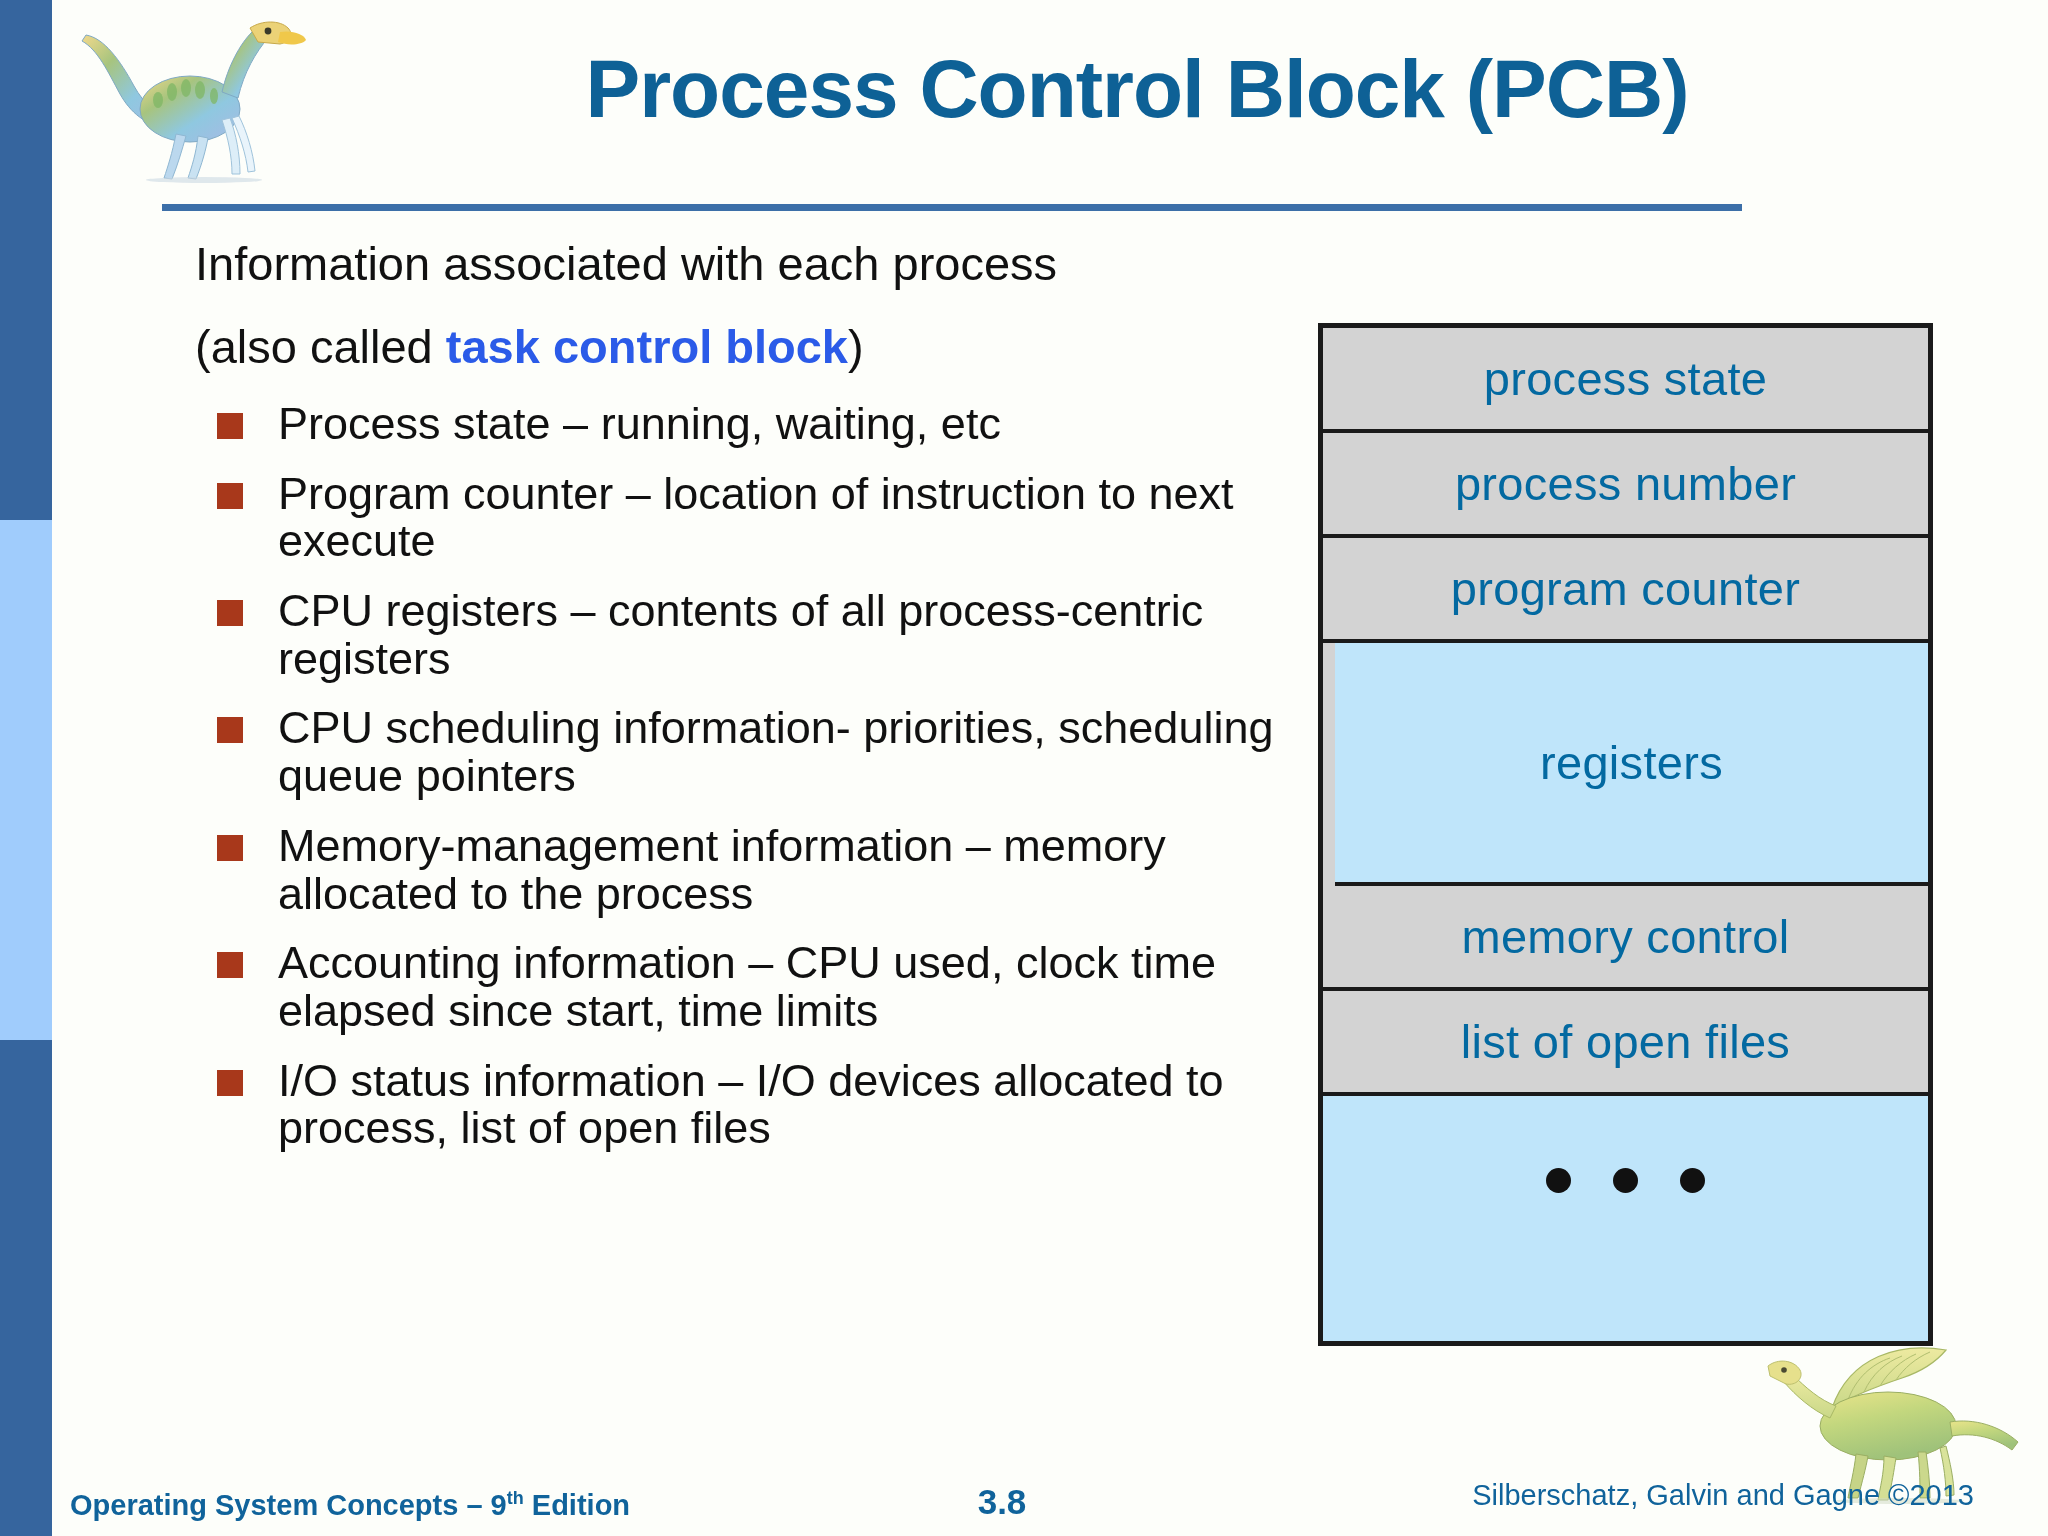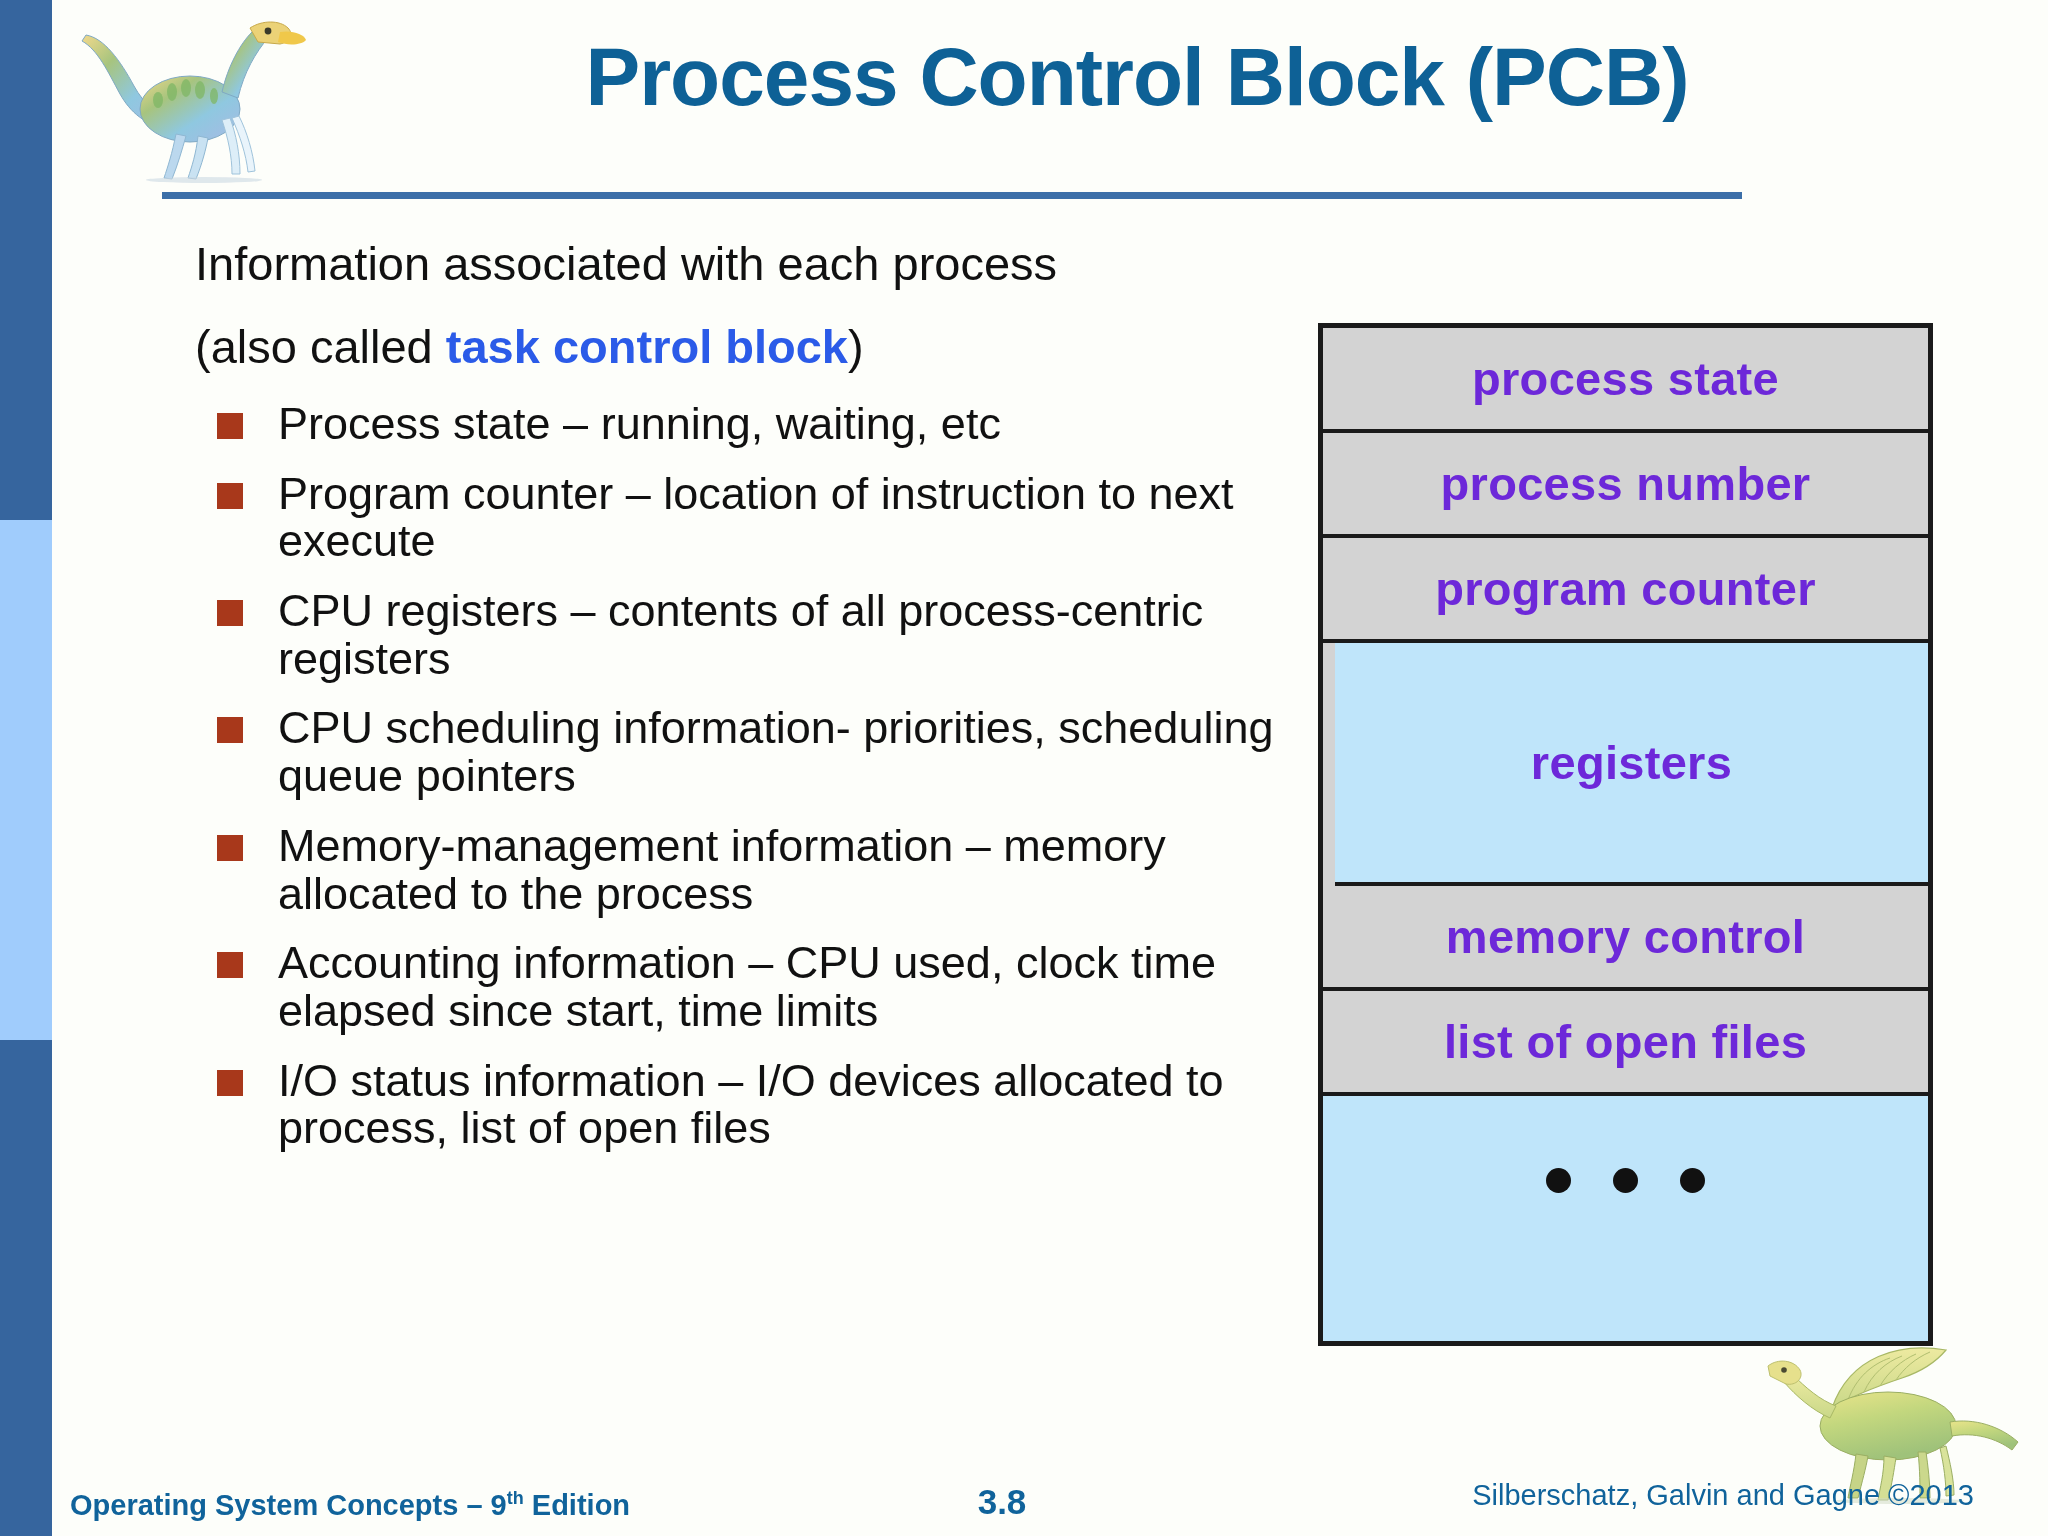--- a/index.html
+++ b/index.html
@@ -13,21 +13,21 @@
 
   
   #sidebar { position:absolute; left:0; top:0; width:52px; height:1536px; }
   .side-seg { position:absolute; left:0; width:52px; }
   #side-top    { top:0;    height:520px;  background:#36659E; }
   #side-mid    { top:520px;height:520px;  background:#A0CCFC; }
   #side-bot    { top:1040px;height:496px; background:#36659E; }
   #side-gap    { position:absolute; left:52px; top:0; width:5px; height:1536px; background:#FDFEFA; }
 
   
-  #header { position:absolute; left:57px; top:0; width:1991px; height:206px; }
+  #header { position:absolute; left:57px; top:12px; width:1991px; height:206px; }
   #page-title {
     position:absolute; left:420px; top:30px; width:1320px;
     text-align:center;
     font-size:82px; font-weight:bold;
     color:#0E6196;
     letter-spacing:-1px;
     line-height:1.15;
     white-space:nowrap;
   }
   #title-rule {
@@ -72,24 +72,24 @@
     position:absolute;
     left:1318px; top:323px;
     width:615px;
     border:5px solid #1A1A1A;
     background:#D3D3D3;
   }
   .pcb-row {
     border-bottom:4px solid #1A1A1A;
     text-align:center;
     font-size:47px;
-    color:#6d28d9;
+    color:#0369a1;
     letter-spacing:0.3px;
     white-space:nowrap;
-    display:flex; align-items:center; justify-content:center;font-weight:bold;
+    display:flex; align-items:center; justify-content:center;
   }
   .pcb-row:last-child { border-bottom:none; }
   .pcb-row.gray  { background:#D3D3D3; height:105px; }
   .pcb-row.blue  { background:#BFE5FA; }
   .pcb-row.registers { height:243px;margin-left:12px; }
   .pcb-row.dots { height:245px; align-items:flex-start; padding-top:72px; }
   .dots-wrap { display:flex; gap:42px; }
   .dot { width:25px; height:25px; border-radius:50%; background:#111; }
 
   

